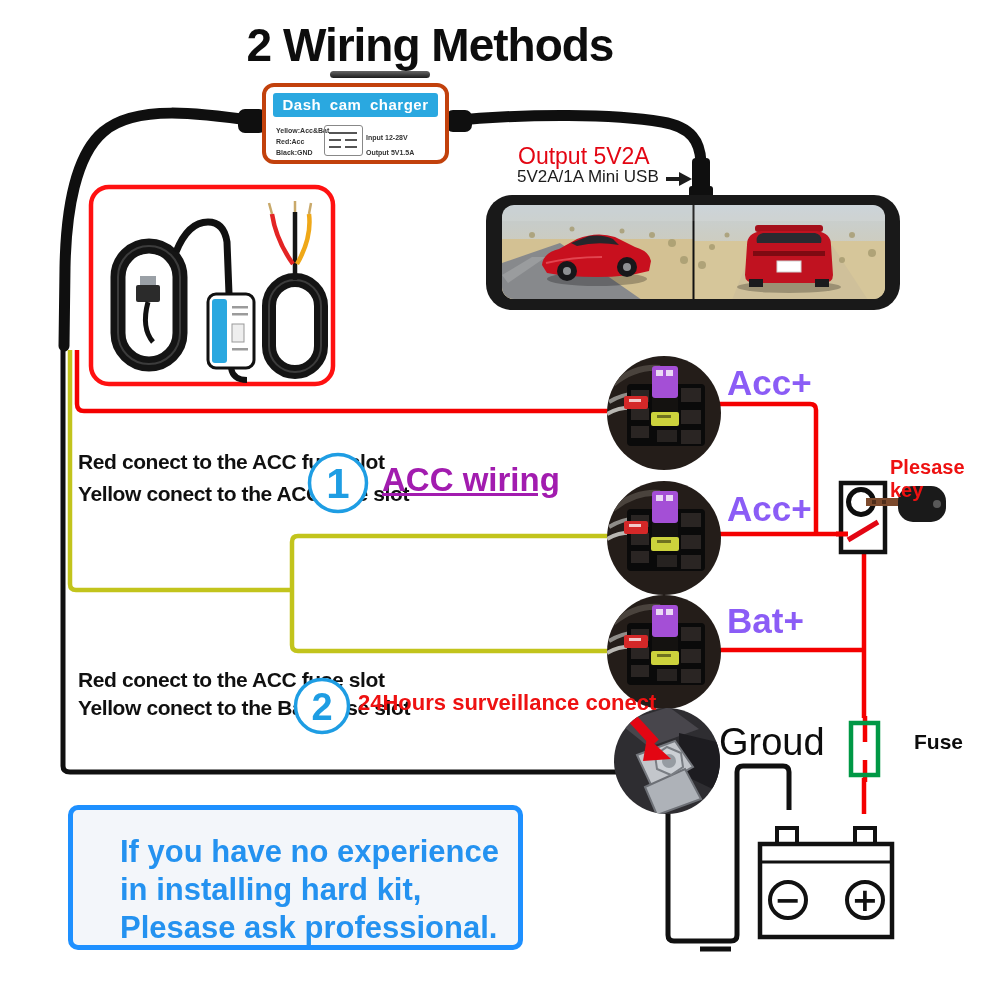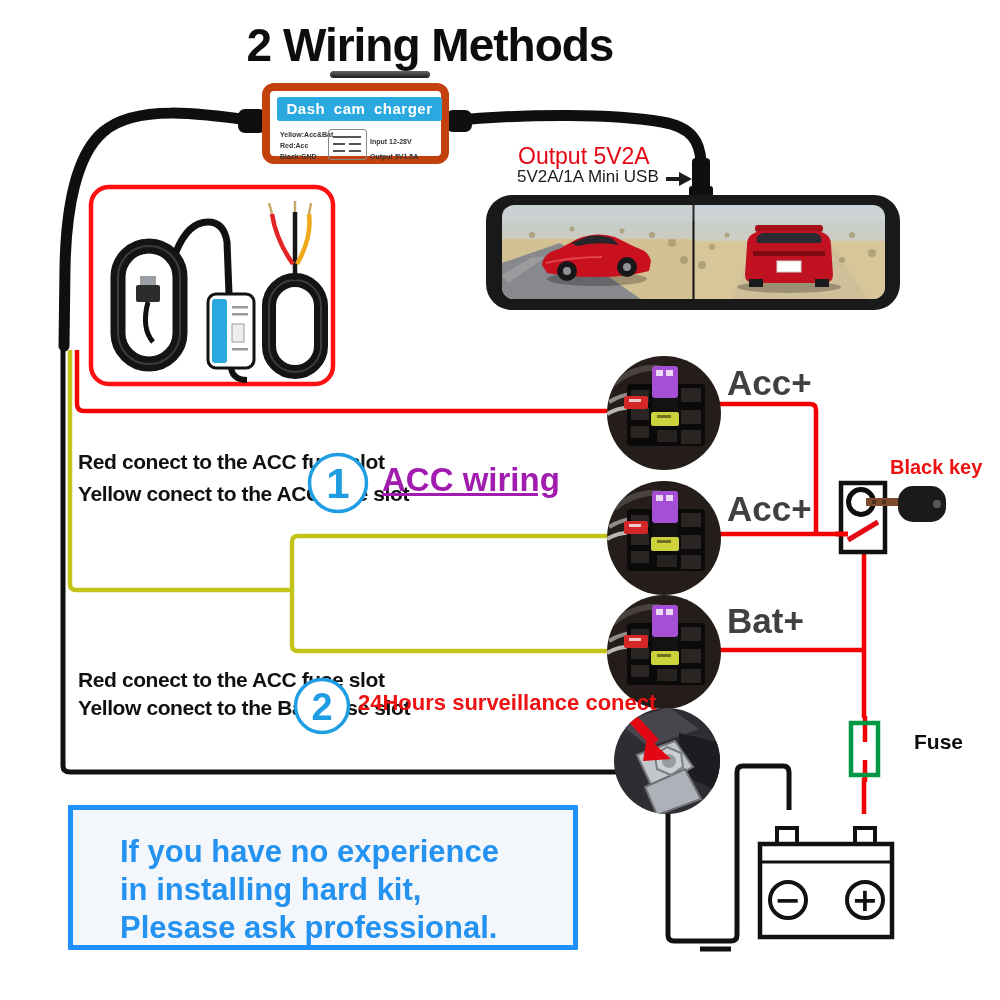--- a/index.html
+++ b/index.html
@@ -8,46 +8,46 @@
   .abs{position:absolute;}
   svg{display:block;}
   .title{left:170px;top:18px;width:520px;text-align:center;font-size:46px;font-weight:bold;
          color:#0d0d0d;letter-spacing:-1px;z-index:3;}
   .title-underline{left:330px;top:71px;width:100px;height:7px;border-radius:4px;
          background:linear-gradient(#666,#1c1c1c);z-index:3;}
   .wire-layer{left:0;top:0;z-index:1;pointer-events:none;}
   .component{z-index:2;}
   .label{z-index:3;}
   
-  .charger{left:262px;top:83px;width:187px;height:81px;background:#fff;border:8px solid #c2410c;
+  .charger{left:262px;top:83px;width:187px;height:81px;background:#fff;border:4px solid #c2410c;
            border-radius:12px;box-sizing:border-box;z-index:2;}
   .charger-header{position:absolute;left:7px;top:6px;width:165px;height:24px;background:#2aa8e0;
            border-radius:3px;color:#fff;font-size:15px;font-weight:bold;text-align:center;
            line-height:24px;letter-spacing:.5px;word-spacing:4px;}
   .charger-wires{position:absolute;left:10px;top:38px;font-size:7px;font-weight:bold;color:#333;line-height:11px;}
   .charger-mini{position:absolute;left:58px;top:38px;width:37px;height:29px;border:1px solid #888;border-radius:3px;}
   .charger-mini i{position:absolute;display:block;background:#555;height:2px;}
   .charger-specs{position:absolute;left:100px;top:43px;font-size:7px;font-weight:bold;color:#333;line-height:15px;}
   
   .mirror{left:486px;top:195px;width:414px;height:115px;background:#191919;border-radius:26px;z-index:2;}
   .mirror-screen{position:absolute;left:16px;top:10px;width:383px;height:94px;border-radius:12px;overflow:hidden;}
   
   .kitbox{left:88px;top:184px;z-index:2;}
   
   .out1{left:518px;top:143px;font-size:23px;font-weight:normal;color:#e30613;}
   .out2{left:517px;top:167px;font-size:17px;font-weight:normal;color:#1c1c1c;}
-  .tap-label{font-size:35px;font-weight:bold;color:#404040;left:727px;}
+  .tap-label{font-size:35px;font-weight:bold;color:#8b5cf6;left:727px;}
   .engine-label{left:890px;top:456px;font-size:20px;font-weight:bold;color:#ee1111;}
   .mline{left:78px;font-size:21px;font-weight:bold;color:#101010;letter-spacing:-.4px;white-space:nowrap;}
   .acc-wiring{left:382px;top:461px;font-size:33px;font-weight:bold;color:#a21caf;text-decoration:underline;}
   .surv-wiring{left:358px;top:690px;font-size:22px;font-weight:bold;color:#ee1111;white-space:nowrap;}
   .ground-label{left:719px;top:721px;font-size:38px;font-weight:400;color:#0d0d0d;}
   .fuse-label{left:888px;top:730px;font-size:21px;font-weight:bold;color:#0d0d0d;margin-left:26px;}
   
-  .warnbox{left:68px;top:805px;width:510px;height:145px;border:5px solid #1e90ff;border-radius:1px;
+  .warnbox{left:68px;top:805px;width:455px;height:145px;border:5px solid #1e90ff;border-radius:10px;
            background:#f3f6fa;box-sizing:border-box;z-index:2;}
   .warnline{position:absolute;left:47px;font-size:31px;font-weight:bold;color:#2492f0;white-space:nowrap;}
 </style>
 </head>
 <body>
 
 <div id="canvas">
 
   <svg width="0" height="0" style="position:absolute">
     <defs>
@@ -254,21 +254,21 @@
   <svg class="abs component" style="left:605px;top:479px" width="118" height="118">
       <use href="#fusetap"></use>
     </svg>
   <svg class="abs component" style="left:605px;top:593px" width="118" height="118">
       <use href="#fusetap"></use>
     </svg>
   <div class="abs tap-label label" style="top:363px">Acc+</div>
   <div class="abs tap-label label" style="top:489px">Acc+</div>
   <div class="abs tap-label label" style="top:601px">Bat+</div>
 
-  <div class="abs engine-label label">Black key</div>
+  <div class="abs engine-label label">Plesase key</div>
   <svg class="abs component" style="left:836px;top:476px" width="120" height="80">
     <rect x="5" y="7" width="44" height="69" fill="#ffffff" stroke="#111" stroke-width="4.5"></rect>
     <line x1="0" y1="58" x2="12" y2="58" stroke="#f40000" stroke-width="5"></line>
     <line x1="12" y1="64" x2="42" y2="46" stroke="#e30613" stroke-width="5"></line>
     <circle cx="25" cy="26" r="12.5" fill="#fff" stroke="#0d0d0d" stroke-width="5"></circle>
     <rect x="30" y="22" width="38" height="8" fill="#7c4a2d"></rect>
     <rect x="36" y="24" width="4" height="4" fill="#4e2d1a"></rect>
       <rect x="46" y="24" width="4" height="4" fill="#4e2d1a"></rect>
     <rect x="62" y="10" width="48" height="36" rx="15" fill="#1a1a1a"></rect>
     <circle cx="101" cy="28" r="4" fill="#595959"></circle>
@@ -286,20 +286,21 @@
   <div class="abs mline label" style="top:696px">Yellow conect to the Bat+ fuse slot</div>
   <svg class="abs label" style="left:292px;top:676px" width="60" height="60">
     <circle cx="30" cy="30" r="26.5" fill="#ffffff" stroke="#1e9de3" stroke-width="3.5"></circle>
     <text x="30" y="44" text-anchor="middle" font-size="38" font-weight="bold" fill="#1e9de3" font-family="Liberation Sans, DejaVu Sans, sans-serif">2</text>
   </svg>
   <div class="abs surv-wiring label">24Hours surveillance conect</div>
 
   <svg class="abs component" style="left:609px;top:703px" width="116" height="116">
       <use href="#groundbolt"></use>
     </svg>
+  <div class="abs ground-label label">Groud</div>
 
   <svg class="abs component" style="left:845px;top:716px" width="38" height="66">
     <line x1="20" y1="0" x2="20" y2="26" stroke="#f40000" stroke-width="4.5"></line>
     <line x1="20" y1="44" x2="20" y2="66" stroke="#f40000" stroke-width="4.5"></line>
     <rect x="6" y="7" width="27" height="52" fill="#ffffff" fill-opacity="0" stroke="#009845" stroke-width="4.5"></rect>
   </svg>
   <div class="abs fuse-label label">Fuse</div>
 
   <svg class="abs component" style="left:748px;top:798px" width="160" height="150">
     <rect x="29" y="30" width="20" height="20" fill="#fff" stroke="#111" stroke-width="4"></rect>

